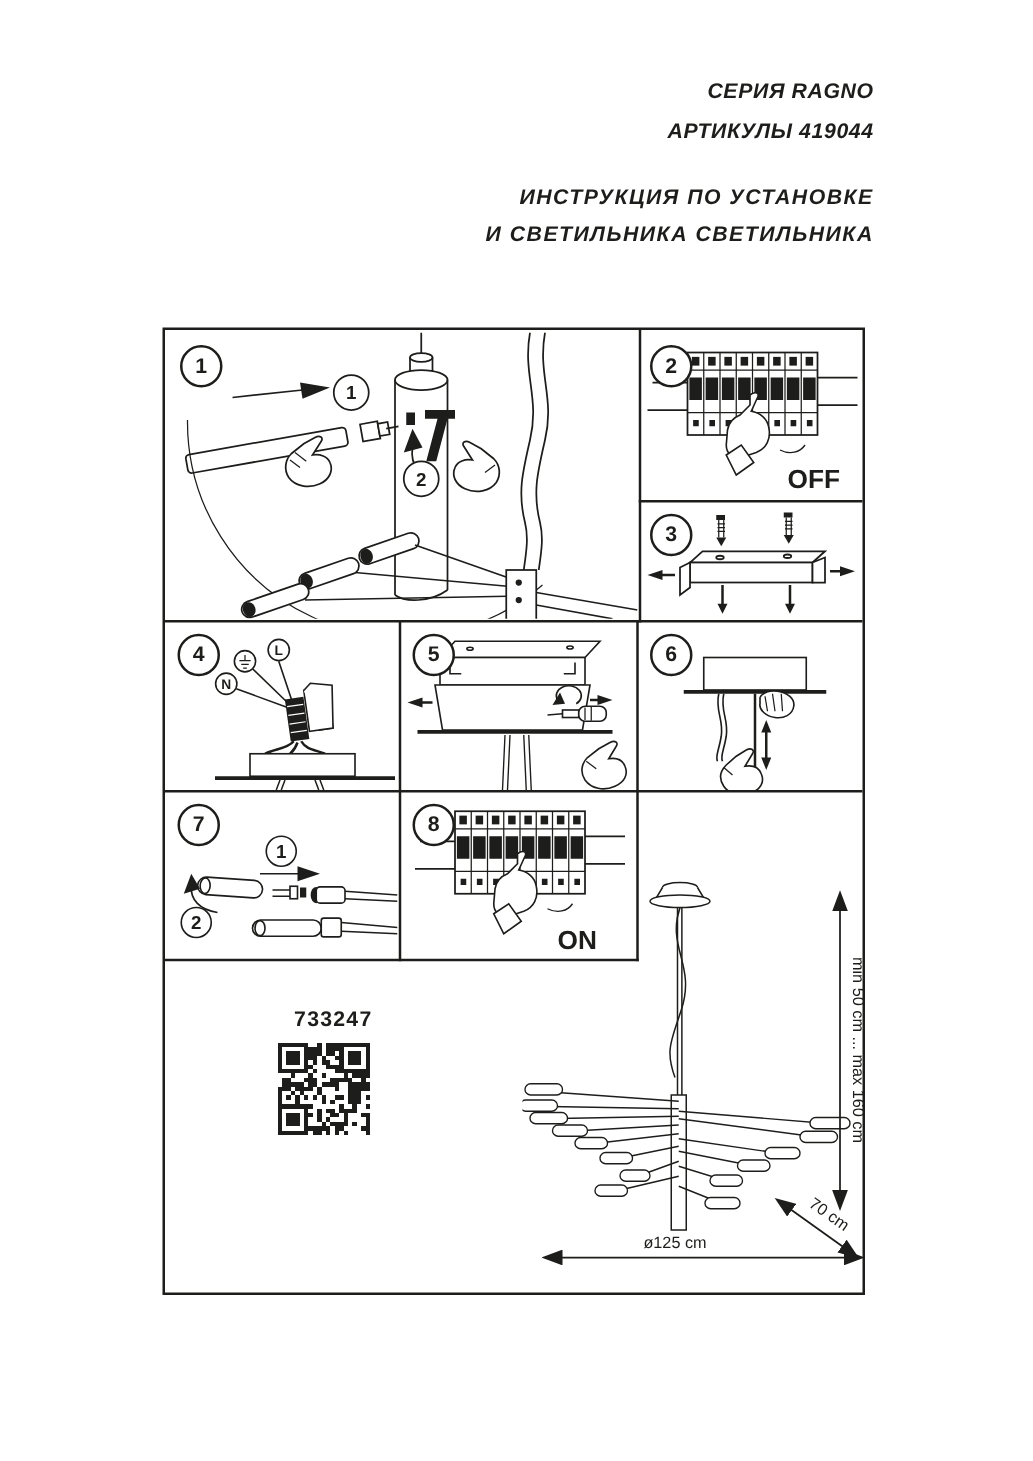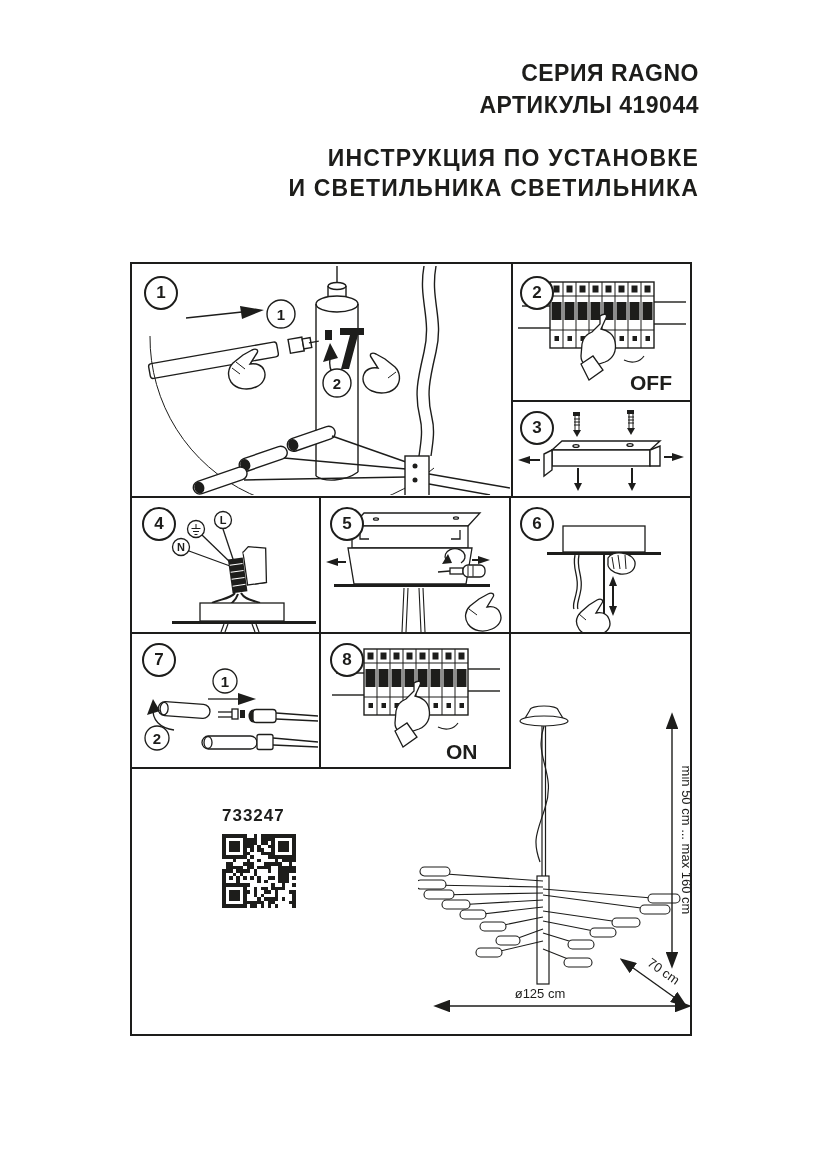--- a/index.html
+++ b/index.html
@@ -1,37 +1,37 @@
 <!DOCTYPE html>
 <html><head>
 <meta charset="utf-8">
 <style>
   html,body{margin:0;padding:0;background:#fff;}
   .page{position:relative;width:826px;height:1169px;background:#fff;overflow:hidden;
         font-family:"Liberation Sans",sans-serif;color:#1d1d1b;}
   
   .header{position:absolute;top:57px;right:127px;text-align:right;}
-  .h-line{font-size:23px;font-weight:bold;line-height:32px;letter-spacing:.5px;}
+  .h-line{font-size:17px;font-weight:bold;line-height:32px;letter-spacing:.5px;font-style:italic;}
   .h-title{margin-top:22px;margin-left:41px;}
   .h-title .h-line{line-height:30px;letter-spacing:1.2px;}
   
   .diagram{position:absolute;left:130px;top:262px;width:562px;height:774px;
            border:2px solid #1d1d1b;box-sizing:border-box;}
   .gridline{position:absolute;background:#1d1d1b;}
   .badge{position:absolute;width:30px;height:30px;border:2px solid #1d1d1b;border-radius:50%;
          display:flex;align-items:center;justify-content:center;
          font-size:17px;font-weight:bold;background:#fff;z-index:4;}
   .psvg{position:absolute;z-index:2;}
   svg text{font-family:"Liberation Sans",sans-serif;}
   .svgnum{font-size:15px;font-weight:bold;fill:#1d1d1b;stroke:none;text-anchor:middle;}
   .svgsm{font-size:11px;font-weight:bold;fill:#1d1d1b;stroke:none;text-anchor:middle;}
   .svglabel{font-size:21px;font-weight:600;fill:#1d1d1b;stroke:none;}
   .dimtext{font-size:13px;fill:#1d1d1b;stroke:none;}
   
-  .article-label{position:absolute;left:90px;top:542px;width:76px;text-align:left;
+  .article-label{position:absolute;left:90px;top:542px;width:76px;text-align:right;
                  font-size:17px;font-weight:bold;letter-spacing:1px;z-index:3;}
   .qr{position:absolute;left:90px;top:570px;width:74px;height:74px;z-index:3;}
   .notes{position:absolute;left:20px;top:660px;font-size:18px;line-height:28px;z-index:3;}
 </style>
 </head>
 <body>
 
 <div class="page">
 
   <div class="header">

